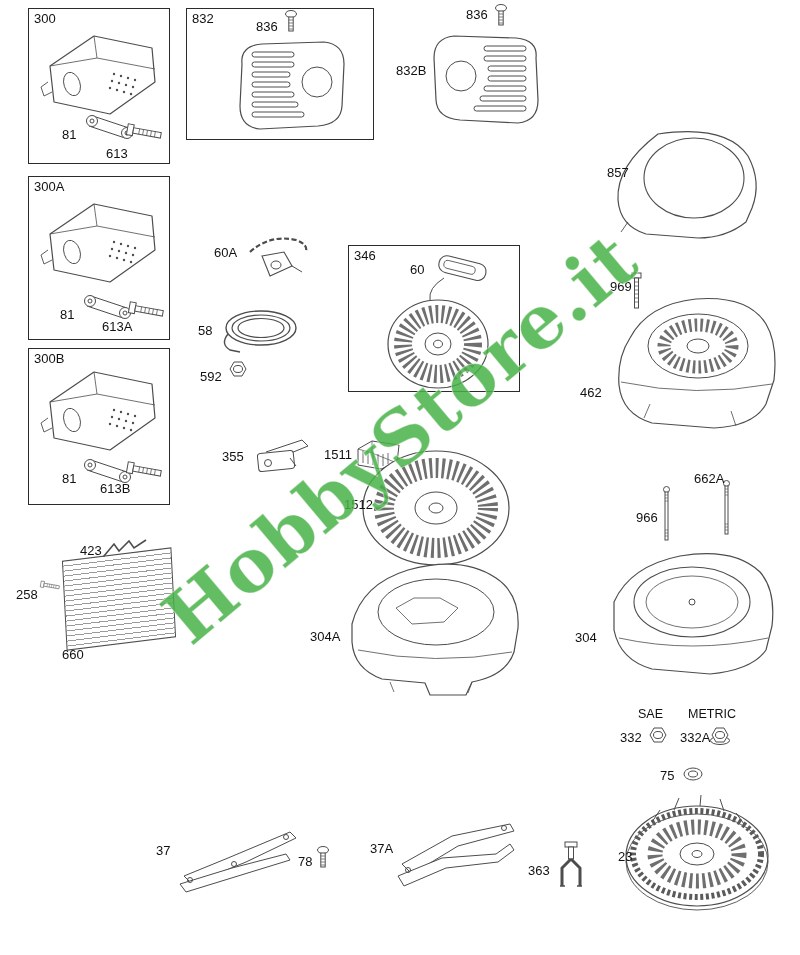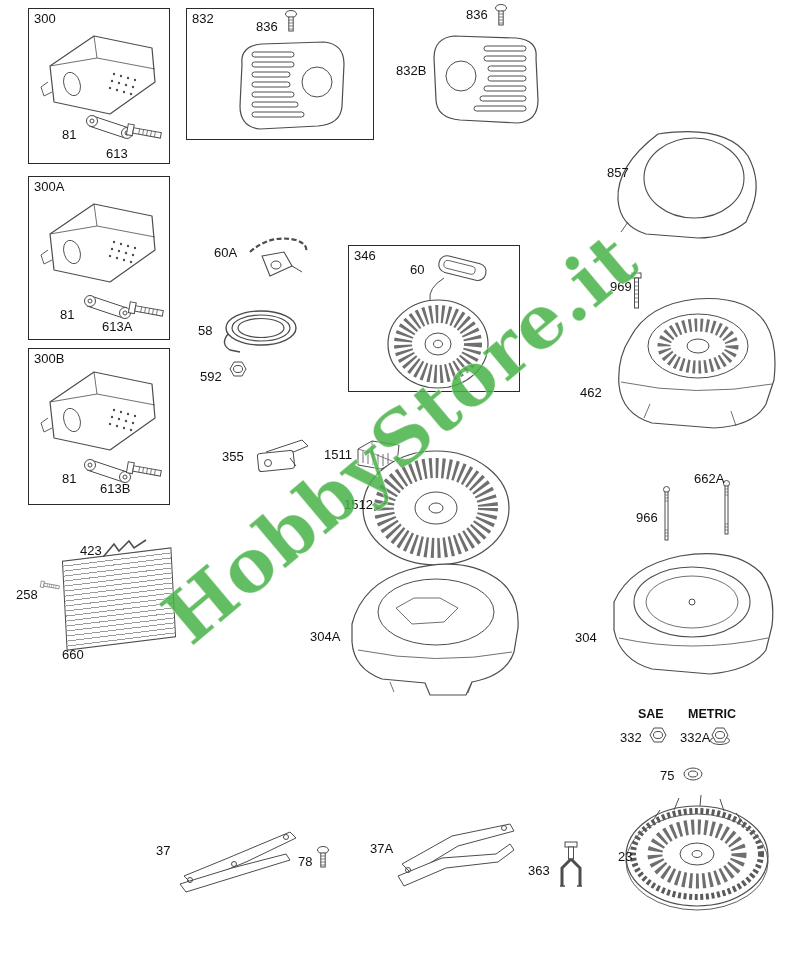--- a/index.html
+++ b/index.html
@@ -3,21 +3,21 @@
 <meta charset="utf-8">
 <style>
   *{box-sizing:border-box}
   html,body{margin:0;padding:0}
   body{
     width:800px;height:955px;position:relative;background:#ffffff;
     font-family:"Liberation Sans",sans-serif;color:#000;overflow:hidden;
   }
   .gbox{position:absolute;border:1px solid #2b2b2b;background:transparent;z-index:1}
   .pl{position:absolute;font-size:13px;line-height:1;z-index:5;white-space:nowrap;color:#111}
-  .pl.bold{font-weight:bold;font-size:12.5px}
+  .pl.bold{font-weight:normal;font-size:12.5px}
   .part{position:absolute;z-index:2;overflow:visible}
   .stack660{
     position:absolute;left:64px;top:554px;width:110px;height:90px;z-index:2;
     border:1px solid #4d4d4d;
     background:repeating-linear-gradient(180deg,#ffffff 0px,#ffffff 4px,#9a9a9a 4px,#9a9a9a 5px);
     transform:rotate(-3deg) skewY(-4deg);
   }
   .watermark{
     position:absolute;left:50px;top:395px;width:700px;text-align:center;z-index:10;
     transform:rotate(-40deg);transform-origin:center;

